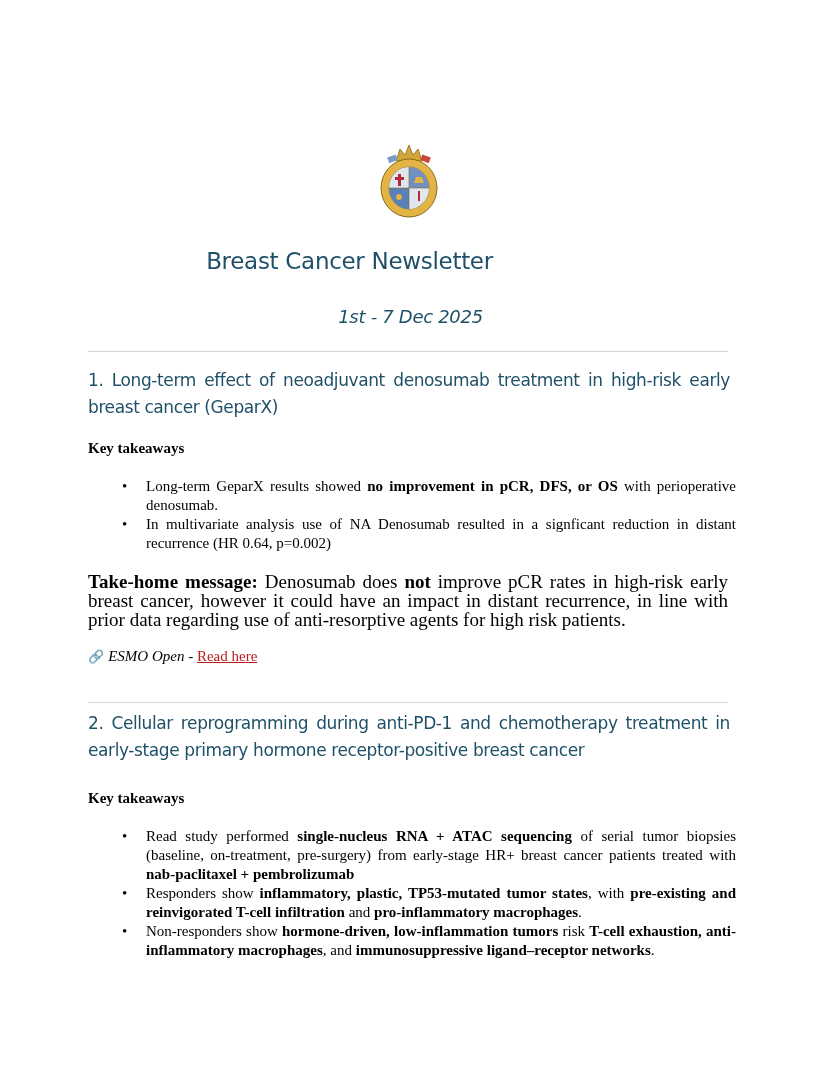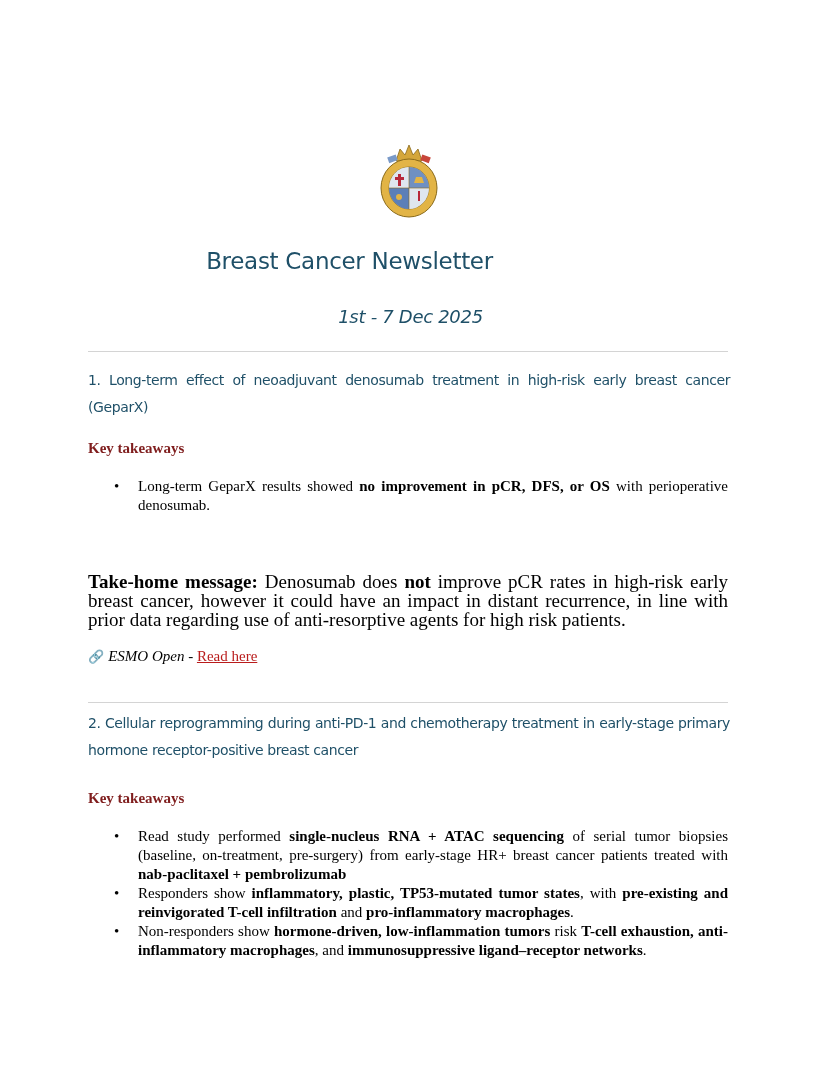--- a/index.html
+++ b/index.html
@@ -12,29 +12,29 @@
     color: #1f5068; letter-spacing: -0.3px; font-weight: normal;
   }
   .subtitle {
     position: absolute; left: 0; width: 821px; text-align: center;
     top: 306px; font-family: "DejaVu Sans", sans-serif; font-size: 18px;
     color: #1f5068; font-style: italic; letter-spacing: -0.3px;
   }
   .rule { position: absolute; left: 88px; width: 640px; height: 0; border-top: 1px solid #d4d4d4; }
   .section-heading {
     position: absolute; left: 88px; width: 642px;
-    font-family: "DejaVu Sans", sans-serif; font-size: 14px; line-height: 27px;
+    font-family: "DejaVu Sans", sans-serif; font-size: 17px; line-height: 27px;
     color: #1f5068; letter-spacing: -0.4px; text-align: justify;
   }
   .kt {
     position: absolute; left: 88px; font-family: "Liberation Serif", serif;
-    font-size: 15px; font-weight: bold; color: #7f1d1d;
+    font-size: 15px; font-weight: bold; color: #000000;
   }
   ul.bullets {
-    position: absolute; left: 88px; width: 640px; margin: 0; padding: 0;
+    position: absolute; left: 96px; width: 640px; margin: 0; padding: 0;
     list-style: none; font-family: "Liberation Serif", serif; font-size: 15px;
     line-height: 19px; color: #000;
   }
   ul.bullets li { position: relative; padding-left: 50px; text-align: justify; }
   ul.bullets li::before { content: "•"; position: absolute; left: 26px; top: 0; }
   .para {
     position: absolute; left: 88px; width: 640px; font-family: "Liberation Serif", serif;
     font-size: 19px; line-height: 19px; color: #000; text-align: justify;
   }
   .link-line { position: absolute; left: 88px; font-family: "Liberation Serif", serif; font-size: 15px; color: #000; }
@@ -73,20 +73,21 @@
   <div class="title">Breast Cancer Newsletter</div>
   <div class="subtitle">1st - 7 Dec 2025</div>
 
   <div class="rule" style="top:351px;"></div>
 
   <div class="section-heading" style="top:367px;">1. Long-term effect of neoadjuvant denosumab treatment in high-risk early breast cancer (GeparX)</div>
   <div class="kt" style="top:440px;">Key takeaways</div>
 
   <ul class="bullets" style="top:477px;">
     <li><span>Long-term GeparX results showed </span><b>no improvement in pCR, DFS, or OS</b><span> with perioperative denosumab.</span></li>
+    <li><span>In multivariate analysis use of NA Denosumab resulted in a signficant reduction in distant recurrence (HR 0.64, p=0.002)</span></li>
   </ul>
 
   <div class="para" style="top:572px;"><b>Take-home message:</b><span> Denosumab does </span><b>not</b><span> improve pCR rates in high-risk early breast cancer, however it could have an impact in distant recurrence, in line with prior data regarding use of anti-resorptive agents for high risk patients.</span></div>
 
   <div class="link-line" style="top:648px;">
     <span class="icon">🔗</span><span class="source">ESMO Open</span><span> - </span><a href="#">Read here</a>
   </div>
 
   <div class="rule" style="top:702px;"></div>
 

